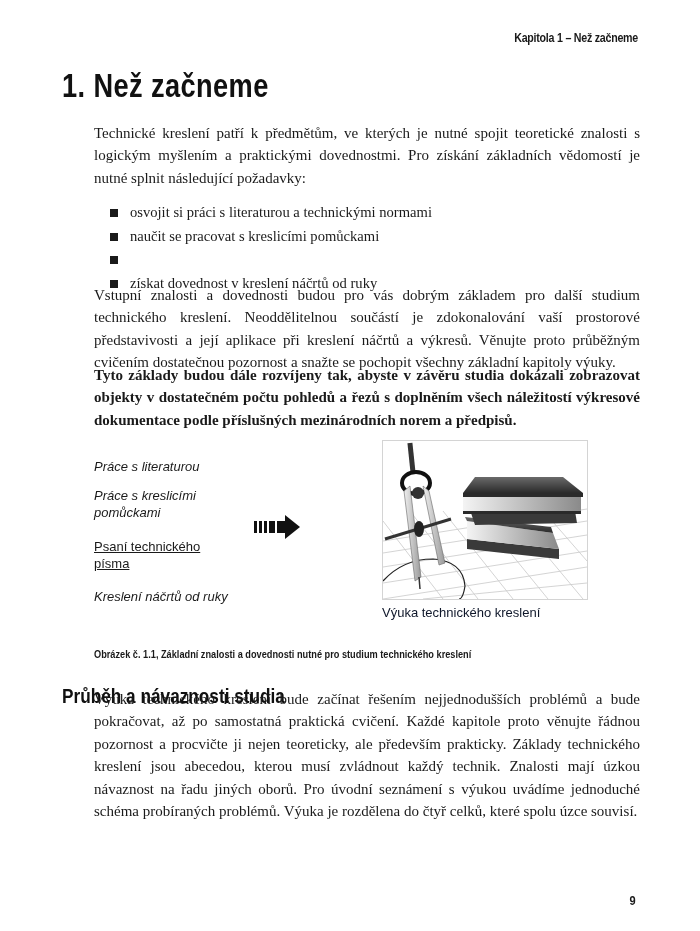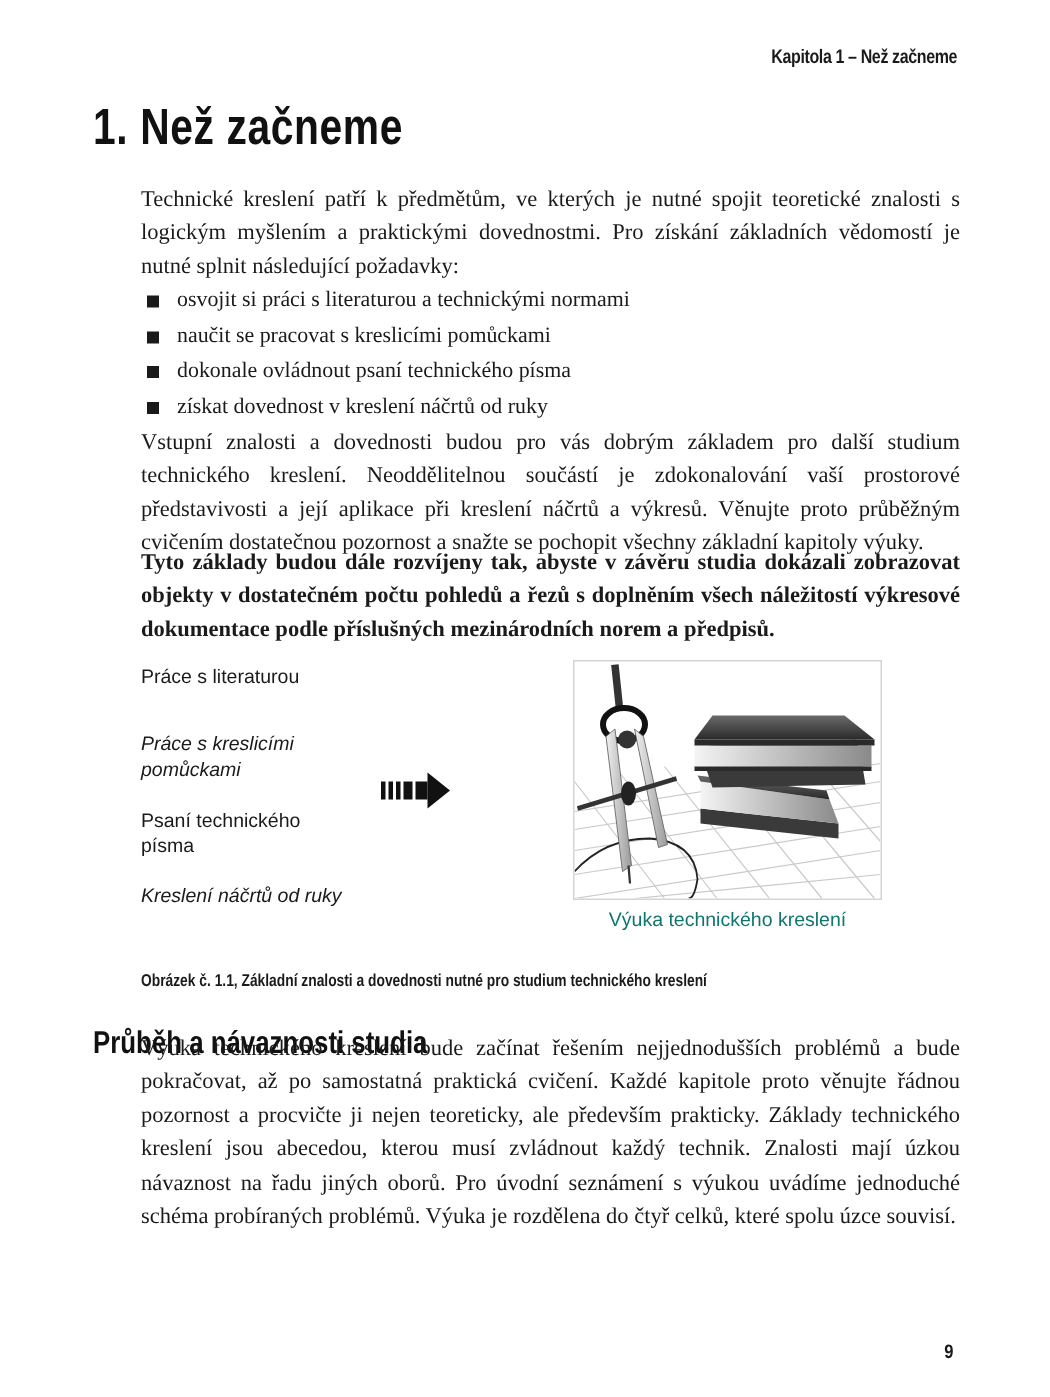--- a/index.html
+++ b/index.html
@@ -17,45 +17,45 @@
     position: absolute; top: 66px; left: 62px; margin: 0;
     font-family: "Liberation Sans", sans-serif; font-weight: bold; font-size: 34px;
     letter-spacing: 0.5px; transform: scaleX(0.80); transform-origin: left center;
     color: #111;
   }
   .body-text {
     position: absolute; left: 94px; width: 546px;
     font-size: 15px; line-height: 22.4px; text-align: justify; margin: 0;
   }
   .p1 { top: 122px; }
-  .bullets { position: absolute; top: 185px; left: 94px; margin: 4px; padding: 0; list-style: none; }
+  .bullets { position: absolute; top: 185px; left: 94px; margin: 16px; padding: 0; list-style: none; }
   .bullets li {
     position: relative; height: 23.5px; line-height: 23.5px; font-size: 14.6px; padding-left: 20px;
   }
   .bullets li .sq {
     position: absolute; left: 0; top: 8px; width: 8px; height: 8px; background: #1a1a1a;
   }
   .p2 { top: 284px; }
   .p3 { top: 364px; font-weight: bold; }
 
   .figure { position: absolute; top: 430px; left: 94px; width: 520px; height: 200px; }
   .fig-list { position: absolute; left: 0; top: 10px; font-family: "Liberation Sans", sans-serif; font-size: 13px; line-height: 17px; color: #1a1a1a; }
   .fig-item { position: absolute; left: 0; width: 140px; }
-  .fig-item.i1 { top: 2px; }
+  .fig-item.i1 { top: 18px; font-style: italic; }
   .fig-item.i2 { top: 47px; font-style: italic; }
-  .fig-item.i3 { top: 98px; }
+  .fig-item.i3 { top: 98px; text-decoration: underline; }
   .fig-item.i4 { top: 148px; font-style: italic; }
   .arrow { position: absolute; left: 160px; top: 84px; width: 48px; height: 26px; }
   .img-frame {
     position: absolute; left: 288px; top: 10px; width: 204px; height: 158px;
     border: 1px solid #d4d4d4; background: #fff; overflow: hidden;
   }
   .img-caption {
-    position: absolute; left: 288px; top: 175px; width: 206px; text-align: center;
-    font-family: "Liberation Sans", sans-serif; font-size: 13px; color: #0f766e;
+    position: absolute; left: 288px; top: 175px; width: 206px; text-align: left;
+    font-family: "Liberation Sans", sans-serif; font-size: 13px; color: #0f172a;
   }
   .fig-caption {
     position: absolute; top: 648px; left: 94px;
     font-family: "Liberation Sans", sans-serif; font-weight: bold; font-size: 11.5px;
     transform: scaleX(0.80); transform-origin: left center; white-space: nowrap; color: #1a1a1a;
   }
   .section-title {
     position: absolute; top: 684px; left: 62px; margin: 0;
     font-family: "Liberation Sans", sans-serif; font-weight: bold; font-size: 21px;
     transform: scaleX(0.82); transform-origin: left center; white-space: nowrap; color: #111;
@@ -72,21 +72,21 @@
 
 <div class="running-head">Kapitola 1 – Než začneme</div>
 
 <h1 class="chapter-title">1. Než začneme</h1>
 
 <p class="body-text p1">Technické kreslení patří k předmětům, ve kterých je nutné spojit teoretické znalosti s logickým myšlením a praktickými dovednostmi. Pro získání základních vědomostí je nutné splnit následující požadavky:</p>
 
 <ul class="bullets">
   <li><span class="sq"></span><span>osvojit si práci s literaturou a technickými normami</span></li>
   <li><span class="sq"></span><span>naučit se pracovat s kreslicími pomůckami</span></li>
-  <li><span class="sq"></span><span>dokonale ovládnout psaní technického písma</span></li>
+  <li><span class="sq"></span></li>
   <li><span class="sq"></span><span>získat dovednost v kreslení náčrtů od ruky</span></li>
 </ul>
 
 <p class="body-text p2">Vstupní znalosti a dovednosti budou pro vás dobrým základem pro další studium technického kreslení. Neoddělitelnou součástí je zdokonalování vaší prostorové představivosti a její aplikace při kreslení náčrtů a výkresů. Věnujte proto průběžným cvičením dostatečnou pozornost a snažte se pochopit všechny základní kapitoly výuky.</p>
 <p class="body-text p3">Tyto základy budou dále rozvíjeny tak, abyste v závěru studia dokázali zobrazovat objekty v dostatečném počtu pohledů a řezů s doplněním všech náležitostí výkresové dokumentace podle příslušných mezinárodních norem a předpisů.</p>
 
 <div class="figure">
   <div class="fig-list">
     <div class="fig-item i1">Práce s literaturou</div>
     <div class="fig-item i2">Práce s kreslicími pomůckami</div>

